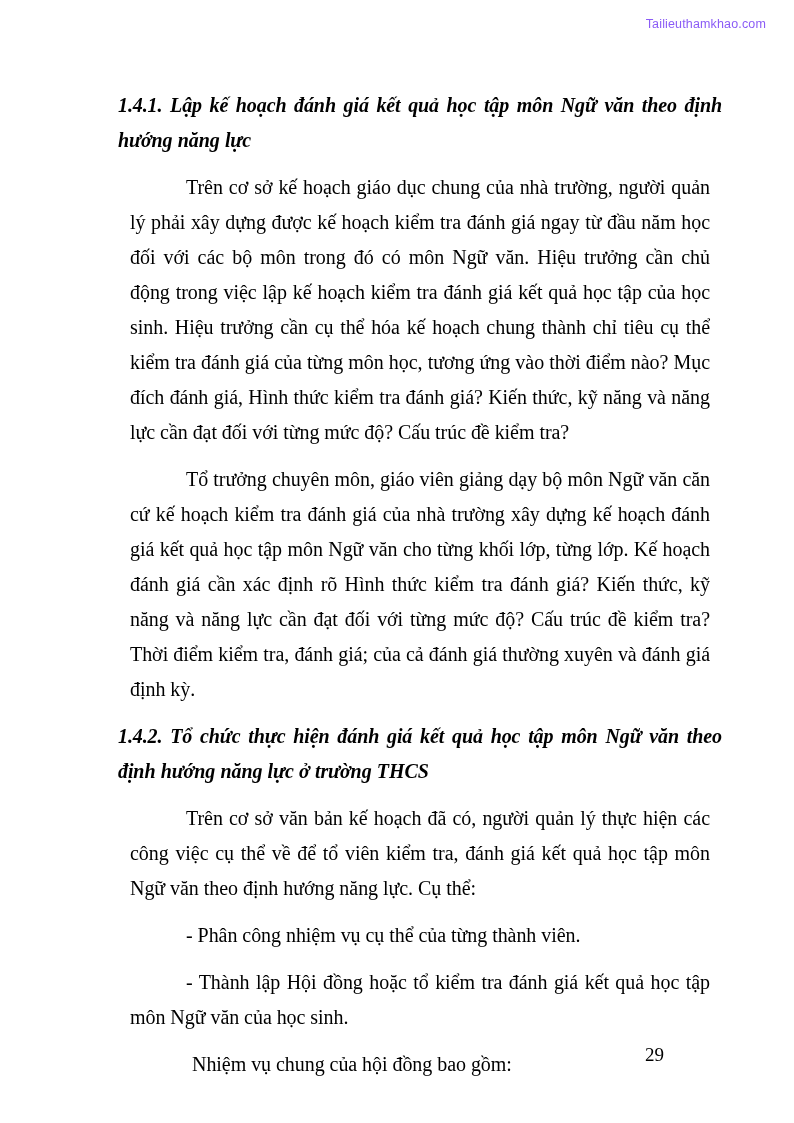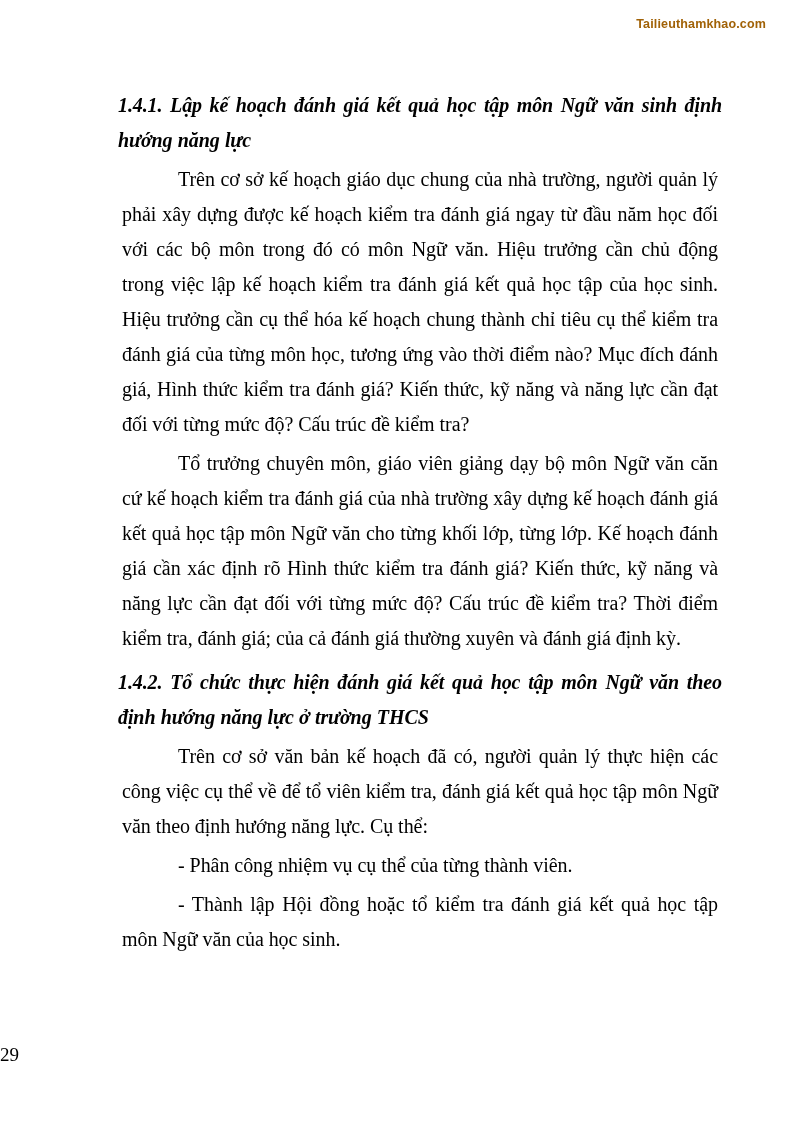--- a/index.html
+++ b/index.html
@@ -27,24 +27,23 @@
   }
 
   
   .watermark {
     position: absolute;
     top: 17px;
     right: 28px;
     font-family: "Liberation Sans", "DejaVu Sans", sans-serif;
     font-size: 12.5px;
     letter-spacing: 0.15px;
-    color: #a16207;
+    color: #8b5cf6;
     white-space: nowrap;
     user-select: none;
-    font-weight: bold;
   }
 
   
   .content {
     position: absolute;
     left: 118px;
     top: 88px;
     width: 604px;
   }
 
@@ -61,66 +60,67 @@
   }
   .heading.second {
     margin-top: 9px;
   }
 
   .para {
     font-size: 20px;
     line-height: 35px;
     text-align: justify;
     text-align-last: left;
-    margin: 4px;
+    margin: 12px;
     text-indent: 56px;
     letter-spacing: -0.05px;
   }
 
   .para.dash {
     text-indent: 56px;
   }
 
   .para.loose-indent {
     text-indent: 62px;
   }
 
   
   .folio {
     position: absolute;
     top: 1043px;
     left: 0;
     width: 664px;
-    text-align: left;
+    text-align: right;
     font-size: 19px;
     line-height: 24px;
   }
 </style>
 </head>
 <body>
 
 <div class="page">
 
   <div class="watermark">Tailieuthamkhao.com</div>
 
   <div class="content">
 
-    <p class="heading">1.4.1. Lập kế hoạch đánh giá kết quả học tập môn Ngữ văn sinh định hướng năng lực</p>
+    <p class="heading">1.4.1. Lập kế hoạch đánh giá kết quả học tập môn Ngữ văn theo định hướng năng lực</p>
 
     <p class="para">Trên cơ sở kế hoạch giáo dục chung của nhà trường, người quản lý phải xây dựng được kế hoạch kiểm tra đánh giá ngay từ đầu năm học đối với các bộ môn trong đó có môn Ngữ văn. Hiệu trưởng cần chủ động trong việc lập kế hoạch kiểm tra đánh giá kết quả học tập của học sinh. Hiệu trưởng cần cụ thể hóa kế hoạch chung thành chỉ tiêu cụ thể kiểm tra đánh giá của từng môn học, tương ứng vào thời điểm nào? Mục đích đánh giá, Hình thức kiểm tra đánh giá? Kiến thức, kỹ năng và năng lực cần đạt đối với từng mức độ? Cấu trúc đề kiểm tra?</p>
 
 
     <p class="para">Tổ trưởng chuyên môn, giáo viên giảng dạy bộ môn Ngữ văn căn cứ kế hoạch kiểm tra đánh giá của nhà trường xây dựng kế hoạch đánh giá kết quả học tập môn Ngữ văn cho từng khối lớp, từng lớp. Kế hoạch đánh giá cần xác định rõ Hình thức kiểm tra đánh giá? Kiến thức, kỹ năng và năng lực cần đạt đối với từng mức độ? Cấu trúc đề kiểm tra? Thời điểm kiểm tra, đánh giá; của cả đánh giá thường xuyên và đánh giá định kỳ.</p>
 
     <p class="heading second">1.4.2. Tổ chức thực hiện đánh giá kết quả học tập môn Ngữ văn theo định hướng năng lực ở trường THCS</p>
 
     <p class="para">Trên cơ sở văn bản kế hoạch đã có, người quản lý thực hiện các công việc cụ thể về để tổ viên kiểm tra, đánh giá kết quả học tập môn Ngữ văn theo định hướng năng lực. Cụ thể:</p>
 
     <p class="para dash">- Phân công nhiệm vụ cụ thể của từng thành viên.</p>
 
     <p class="para dash">- Thành lập Hội đồng hoặc tổ kiểm tra đánh giá kết quả học tập môn Ngữ văn của học sinh.</p>
 
+    <p class="para loose-indent">Nhiệm vụ chung của hội đồng bao gồm:</p>
 
   </div>
 
   <div class="folio">29</div>
 
 </div>
 
 </body></html>

